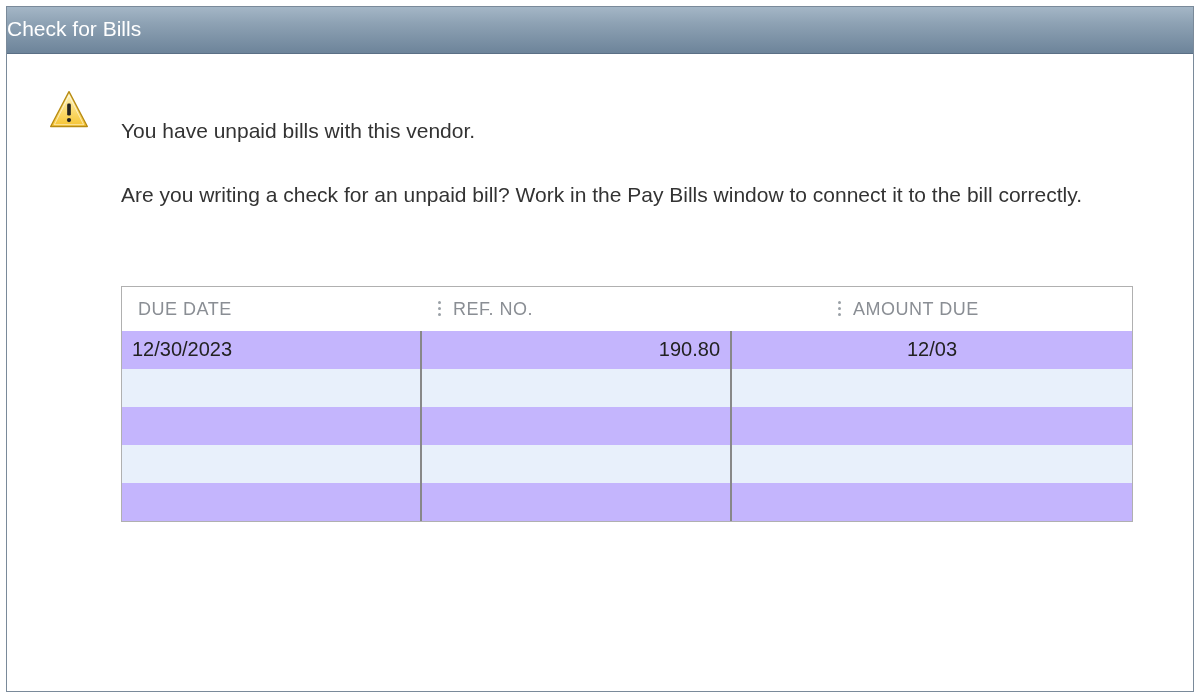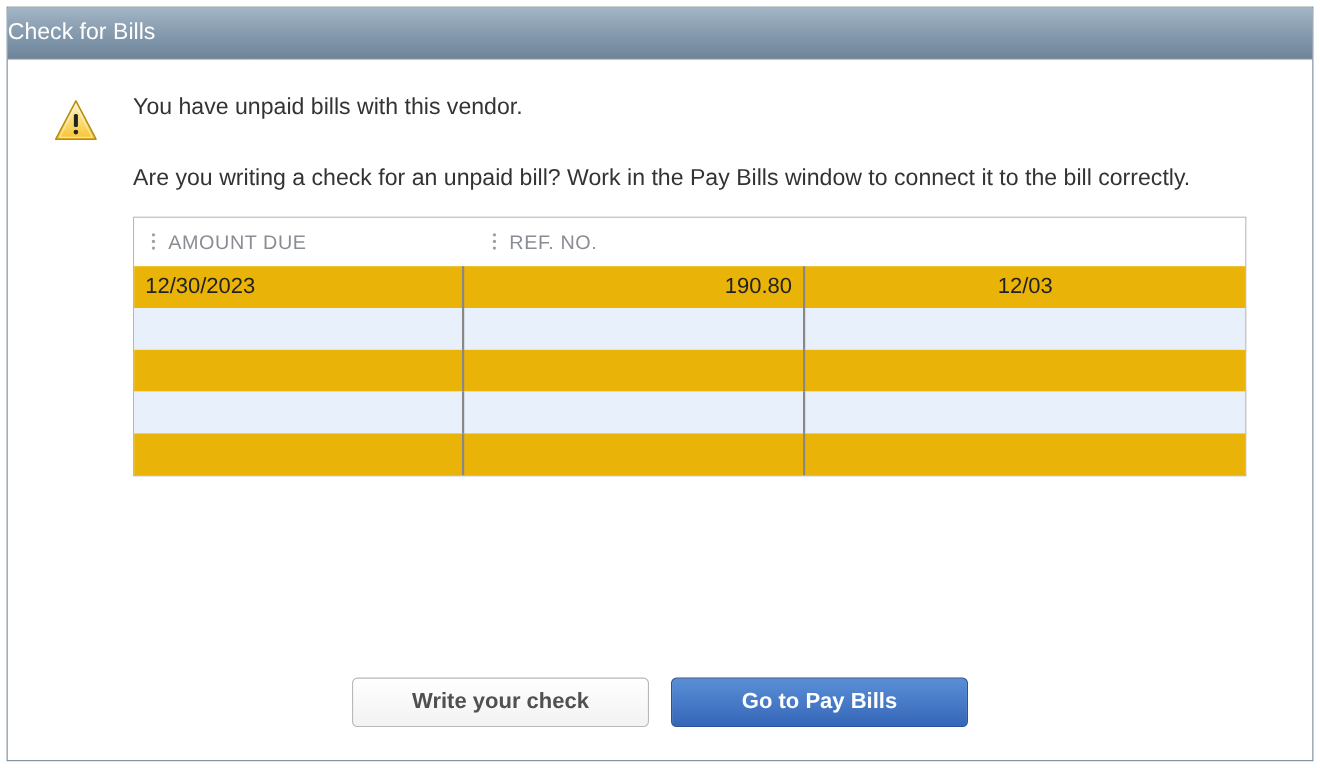--- a/index.html
+++ b/index.html
@@ -44,23 +44,24 @@
       height: 44px;
     }
     .body-col {
       flex: 1;
       color: #333;
       font-size: 21px;
       line-height: 1.35;
     }
     .msg1 {
       margin-bottom: 36px;
+      margin-top: 33px;
     }
     .msg2 {
-      margin-bottom: 20px;
+      margin-bottom: 76px;
     }
     .table {
       width: 100%;
       border: 1px solid #b0b0b0;
     }
     .thead {
       display: flex;
       background: #fff;
       color: #8a8e94;
       font-size: 18px;
@@ -106,21 +107,21 @@
       align-items: center;
       padding: 0 10px;
       border-right: 2px solid #888;
     }
     .tbody .row .cell:last-child {
       border-right: none;
     }
     .cell.c1 { flex: 0 0 300px; }
     .cell.c2 { flex: 0 0 310px; justify-content: flex-end; }
     .cell.c3 { flex: 1; justify-content: center; }
-    .row-gray { background: #eab308; }
+    .row-gray { background: #c4b5fd; }
     .row-blue { background: #e8f0fb; }
     .buttons {
       padding: 20px 0 30px 0;
       display: flex;
       justify-content: center;
       gap: 20px;
     }
     .btn {
       font-size: 20px;
       padding: 10px 0;
@@ -166,35 +167,38 @@
         <circle cx="24" cy="35" r="2.3" fill="#222"></circle>
       </svg>
     </div>
 
     <div class="body-col">
       <p class="msg1">You have unpaid bills with this vendor.</p>
       <p class="msg2">Are you writing a check for an unpaid bill? Work in the Pay Bills window to connect it to the bill correctly.</p>
 
       <div class="table">
         <div class="thead">
+          <div class="th c1">
+            <span>DUE DATE</span>
+          </div>
+          <div class="th c3">
+            <span class="th-sep">
+                <span></span>
+                <span></span>
+                <span></span>
+              </span>
+            <span>REF. NO.</span>
+          </div>
           <div class="th c2">
             <span class="th-sep">
                 <span></span>
                 <span></span>
                 <span></span>
               </span>
             <span>AMOUNT DUE</span>
-          </div>
-          <div class="th c3">
-            <span class="th-sep">
-                <span></span>
-                <span></span>
-                <span></span>
-              </span>
-            <span>REF. NO.</span>
           </div>
         </div>
         <div class="tbody">
           <div class="row row-gray">
             <div class="cell c1">
                 <span>12/30/2023</span>
               </div>
             <div class="cell c2">
                 <span>190.80</span>
               </div>
@@ -244,17 +248,13 @@
               </div>
             <div class="cell c3">
                 <span></span>
               </div>
           </div>
         </div>
       </div>
     </div>
   </div>
 
-  <div class="buttons">
-    <button class="btn btn-secondary">Write your check</button>
-    <button class="btn btn-primary">Go to Pay Bills</button>
-  </div>
 </div>
 
 </body></html>

